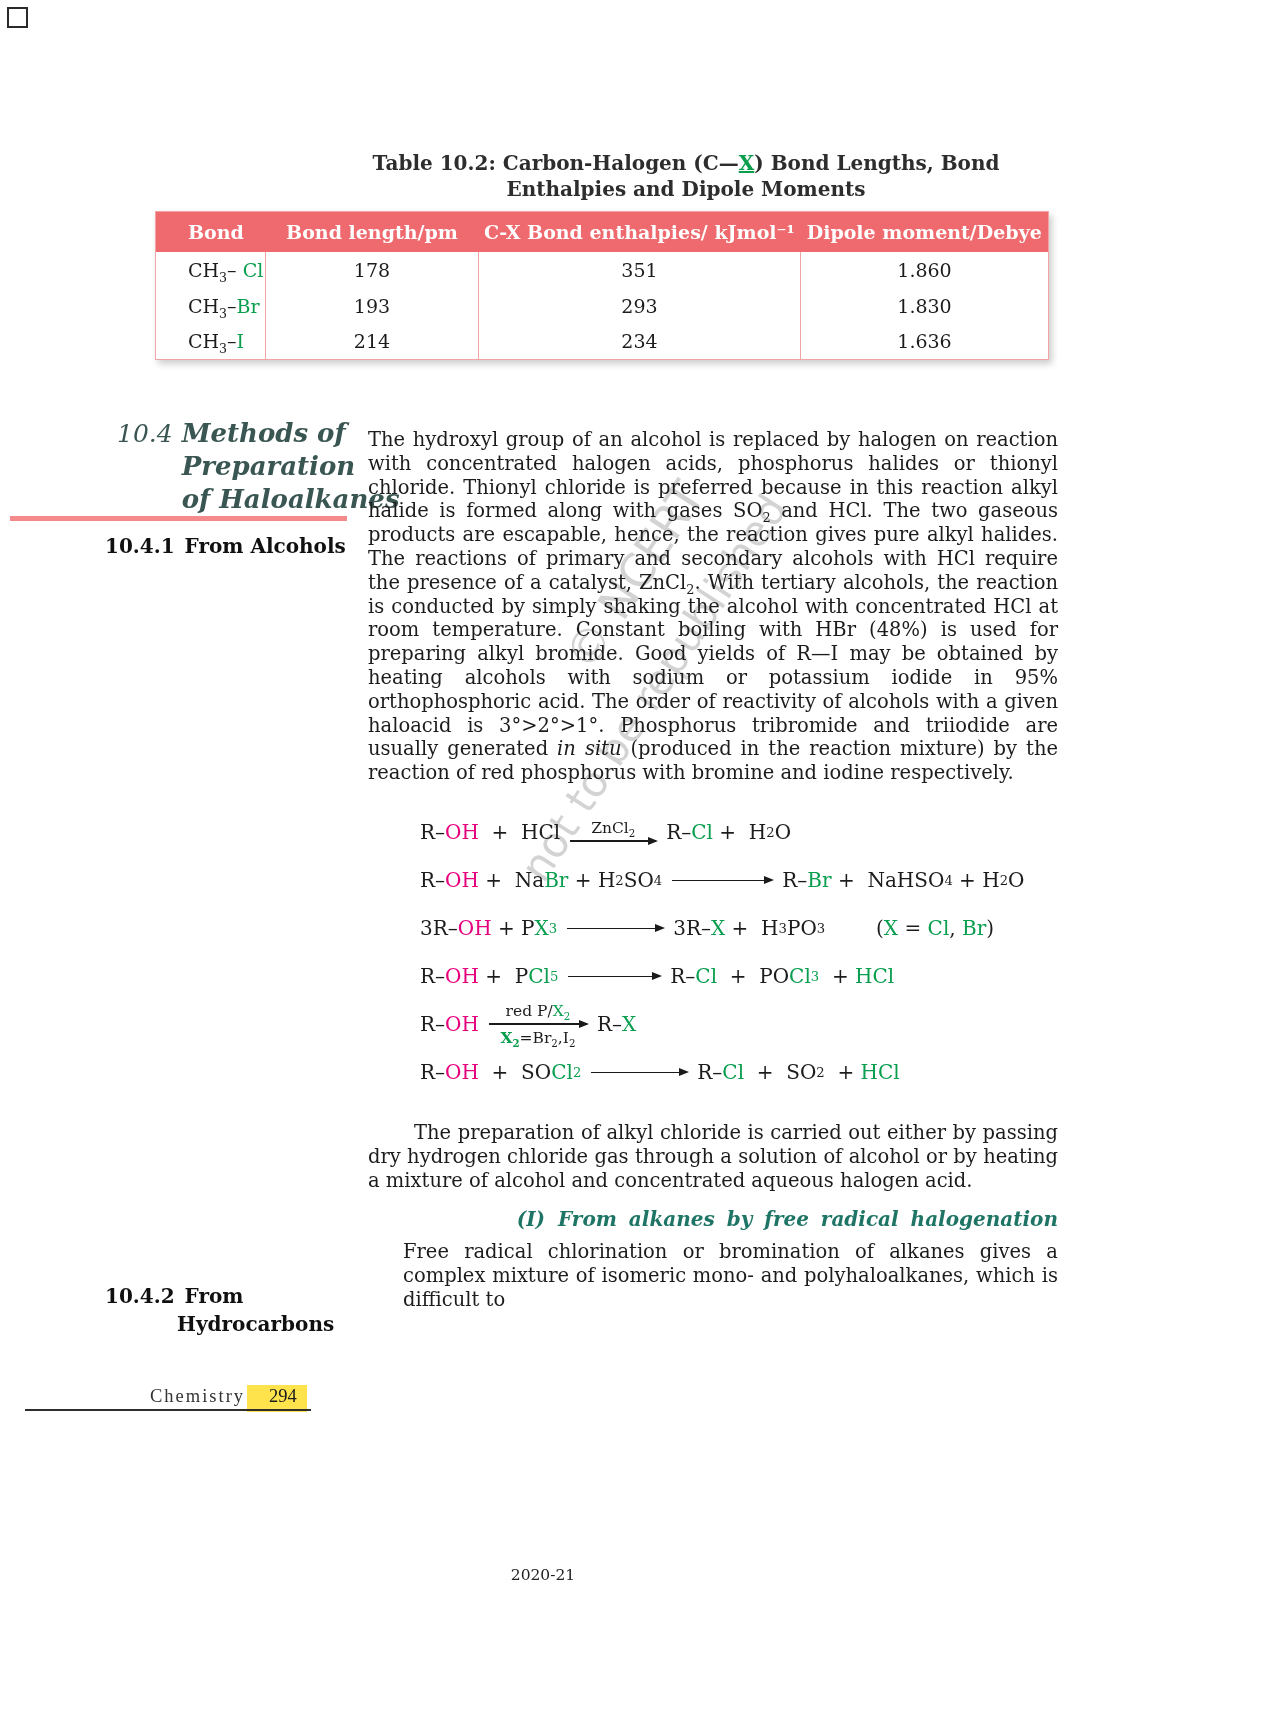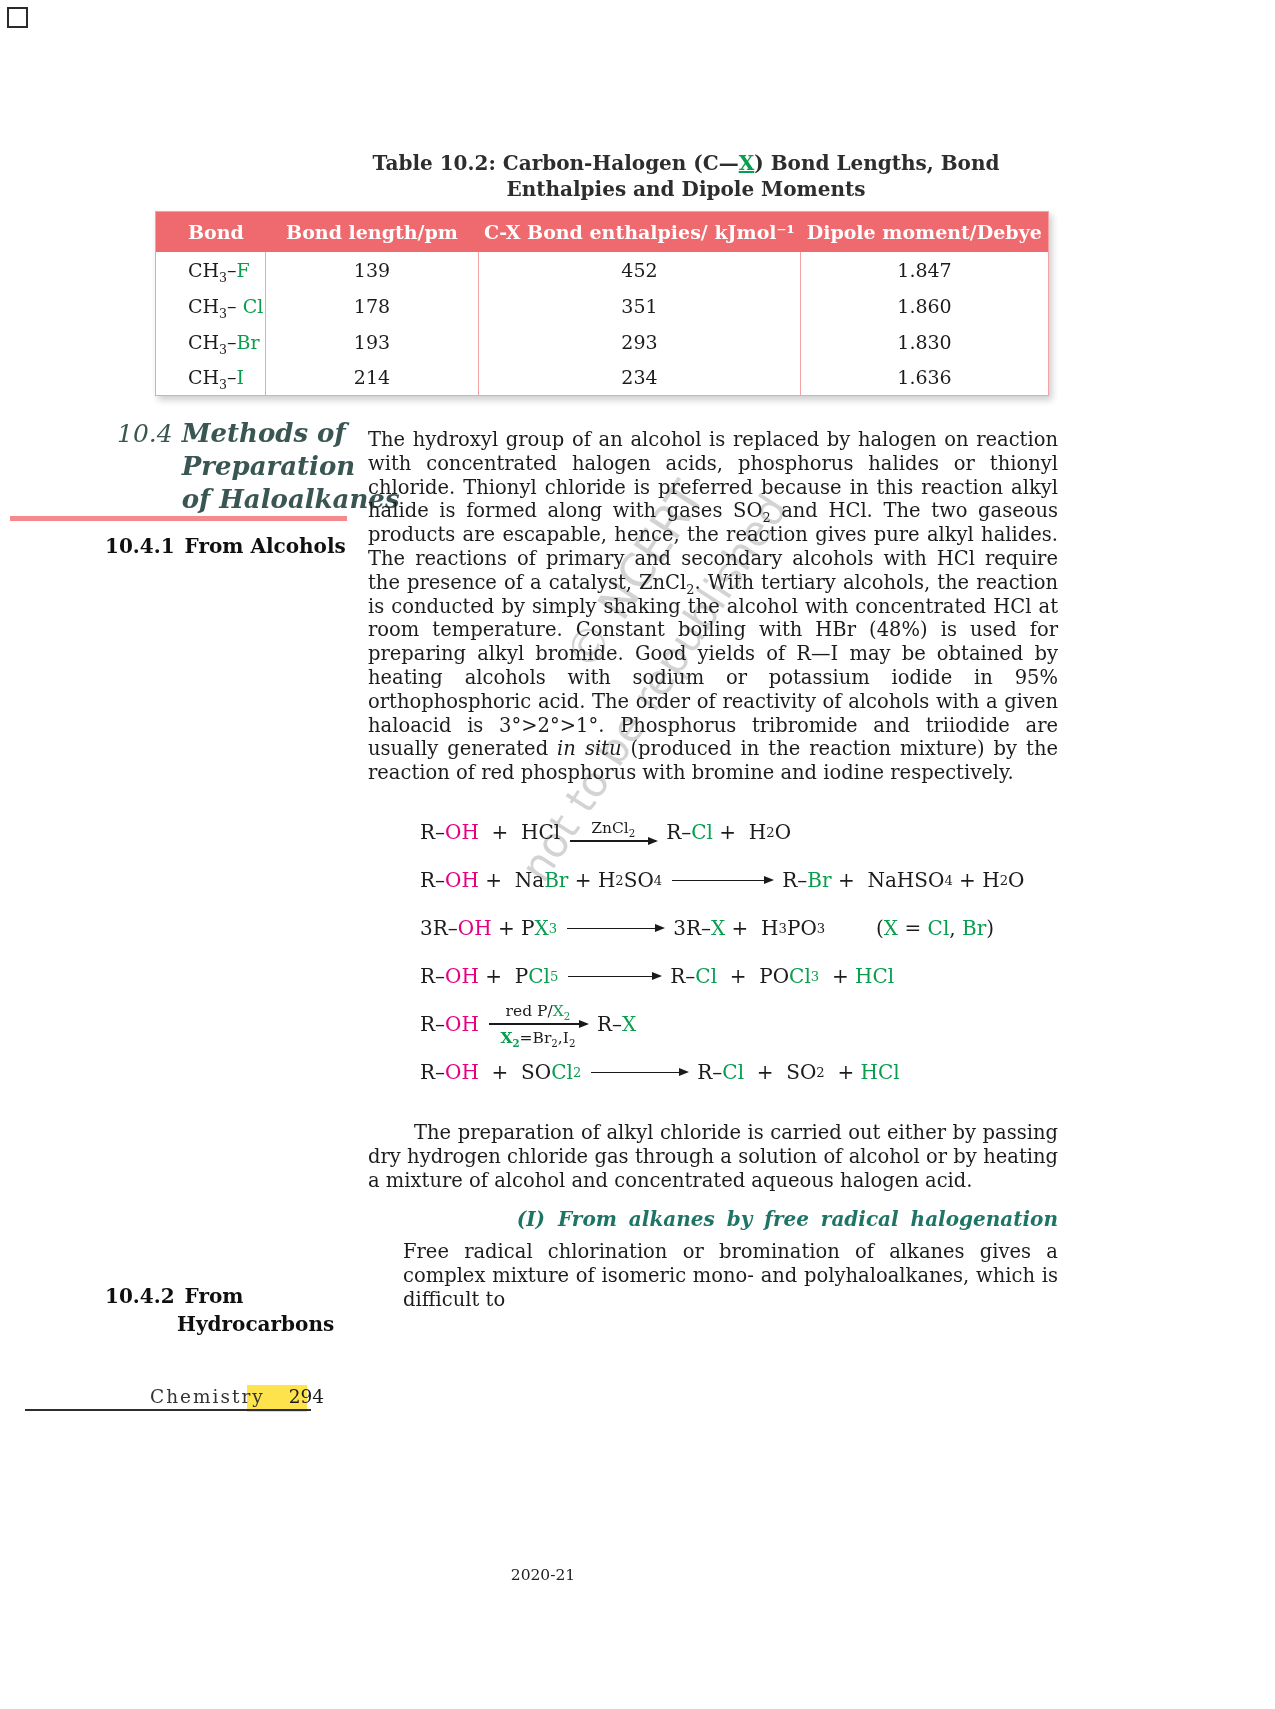--- a/index.html
+++ b/index.html
@@ -76,21 +76,21 @@
     border-top:4.2px solid transparent; border-bottom:4.2px solid transparent;
   }
 
   .sub-i { margin-top:16px; font-weight:bold; font-style:italic; color:var(--teal_sub,#1f7565); font-size:20px; word-spacing:5px; text-align:right; }
   .sub-i .label { margin-right:13px; }
   .p4 { margin-top:8px; margin-left:35px; }
 
   
   .footer-badge { position:absolute; left:247px; top:1385px; width:60px; height:27px; background:var(--yellow,#ffe34d); }
   .footer-rule { position:absolute; left:25px; top:1409px; width:286px; height:2px; background:#2e2e2e; }
-  .footer-text { position:absolute; left:150px; top:1386px; display:flex; gap:16px; align-items:baseline; font-size:18.5px; color:#333; }
+  .footer-text { position:absolute; left:150px; top:1386px; display:flex; gap:16px; align-items:baseline; font-size:18.5px; color:#333;font-family:Liberation Serif, serif; }
   .brand { letter-spacing:2px; }
   .pagenum { color:#1a1a1a; margin-left:8px; }
   .footer-year { position:absolute; top:1566px; left:0; width:1086px; text-align:center; font-size:15.5px; color:#222; }
 </style>
 </head>
 <body>
 
 <div class="page">
 
   <div class="corner-mark"></div>
@@ -114,26 +114,20 @@
         </colgroup>
       <thead>
         <tr>
           <th>Bond</th>
           <th>Bond length/pm</th>
           <th>C-X Bond enthalpies/ kJmol⁻¹</th>
           <th>Dipole moment/Debye</th>
         </tr>
       </thead>
       <tbody>
-        <tr>
-          <td><span>CH</span><sub>3</sub><span>–</span><span class="c-g">F</span></td>
-          <td>139</td>
-          <td>452</td>
-          <td>1.847</td>
-        </tr>
         <tr>
           <td><span>CH</span><sub>3</sub><span>– </span><span class="c-g">Cl</span></td>
           <td>178</td>
           <td>351</td>
           <td>1.860</td>
         </tr>
         <tr>
           <td><span>CH</span><sub>3</sub><span>–</span><span class="c-g">Br</span></td>
           <td>193</td>
           <td>293</td>

